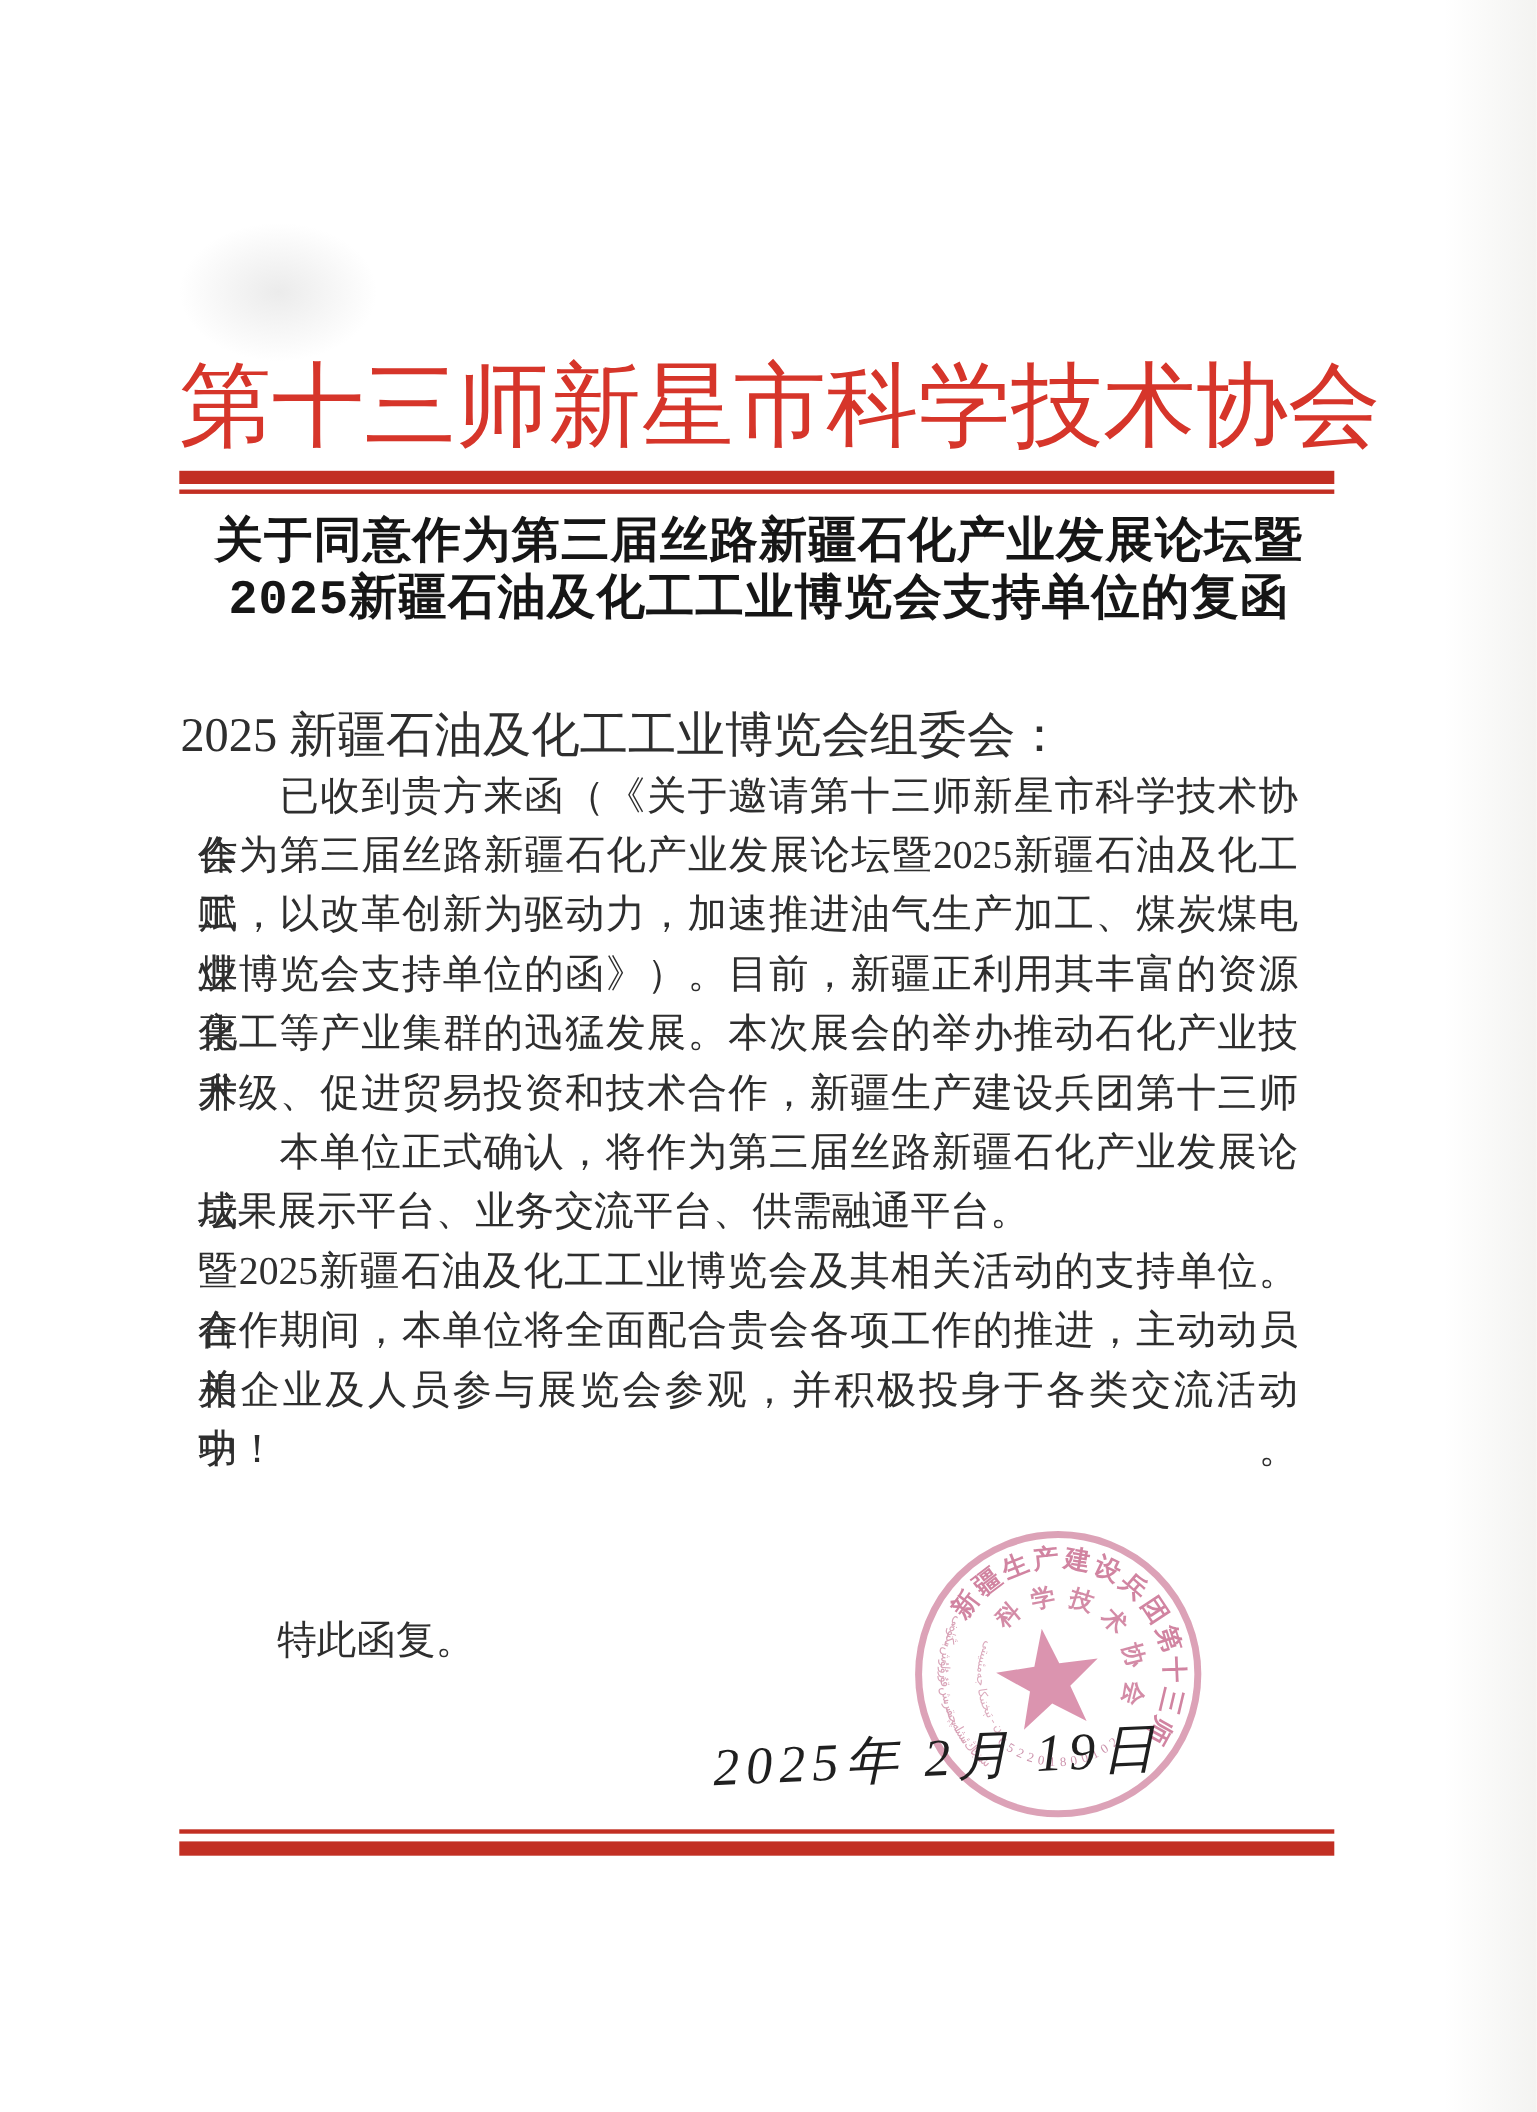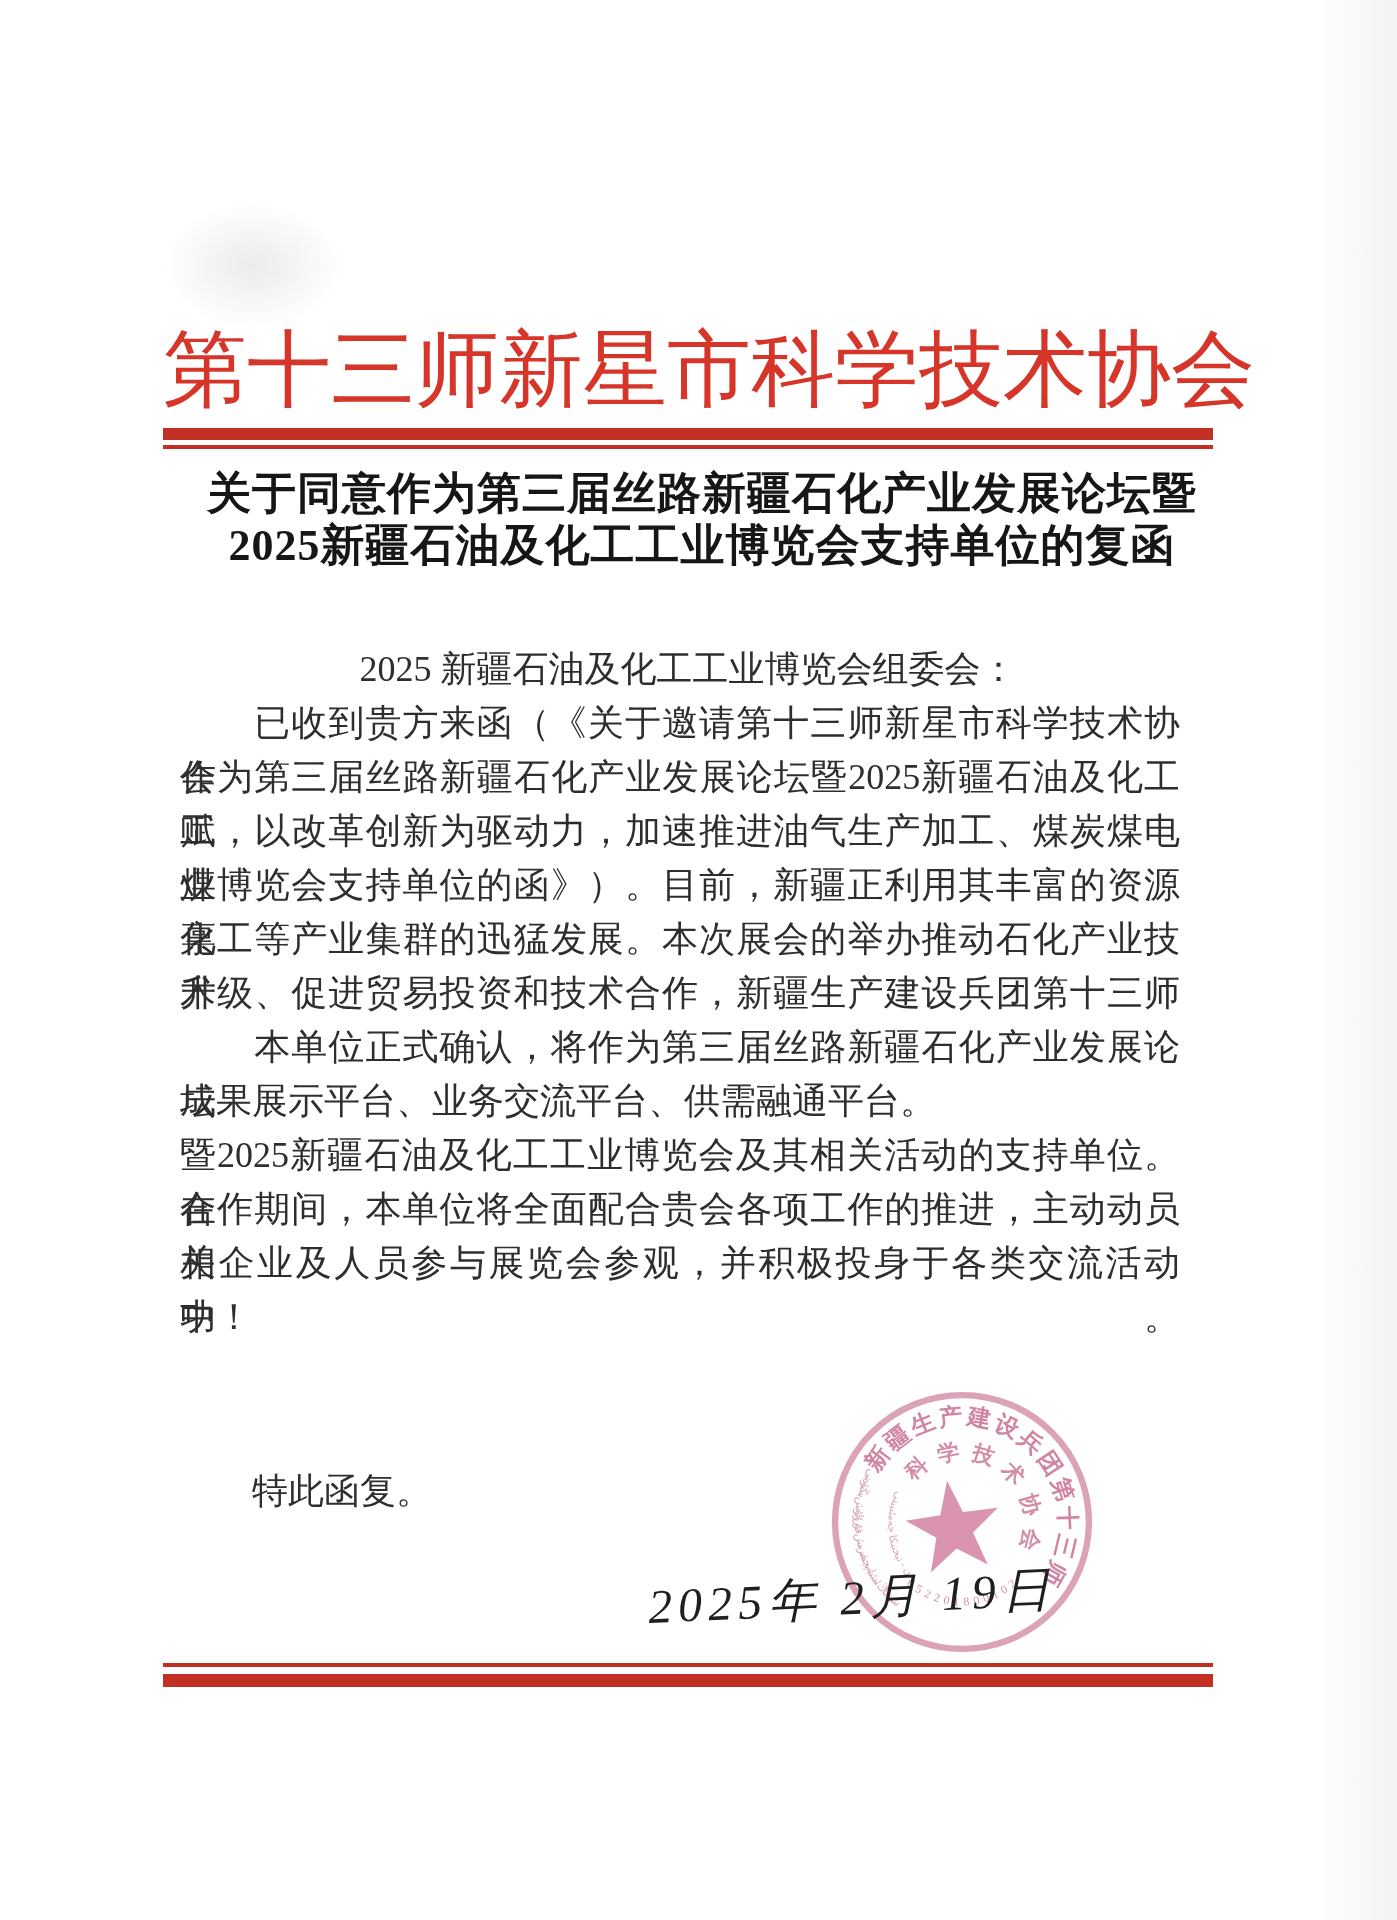--- a/index.html
+++ b/index.html
@@ -16,27 +16,27 @@
     position:absolute;left:163px;top:322px;width:1050px;height:96px;
     font-size:84px;line-height:96px;font-weight:normal;text-align:center;
     color:#d6352a;letter-spacing:0;white-space:nowrap;
   }
   .rule{position:absolute;left:163px;width:1050px;background:#c22f23;}
   .rule-top-thick{top:428px;height:12px;}
   .rule-top-thin{top:445px;height:4px;}
   .rule-bot-thin{top:1663px;height:4px;}
   .rule-bot-thick{top:1674px;height:13px;}
   .doc-title{
-    position:absolute;left:152px;top:468px;width:1100px;
+    position:absolute;left:140px;top:468px;width:1100px;
     font-size:44px;line-height:52px;font-weight:bold;color:#161616;
-    text-align:center;letter-spacing:1px;
+    text-align:center;letter-spacing:1px;font-family:Liberation Mono, monospace;
   }
   .salutation{
-    position:absolute;left:188px;top:642px;width:1000px;height:54px;
-    font-size:36px;line-height:54px;color:#2e2e2e;text-align:center;white-space:pre;
+    position:absolute;left:164px;top:642px;width:1000px;height:54px;
+    font-size:44px;line-height:54px;color:#2e2e2e;text-align:left;white-space:pre;
   }
   .body-lines{
     position:absolute;left:180px;top:696px;width:1000px;color:#2e2e2e;
   }
   .bline{
     height:54px;line-height:54px;font-size:36px;
     text-align:justify;text-align-last:justify;white-space:pre-wrap;
   }
   .bline.short{text-align:left;text-align-last:left;}
   .closing{

